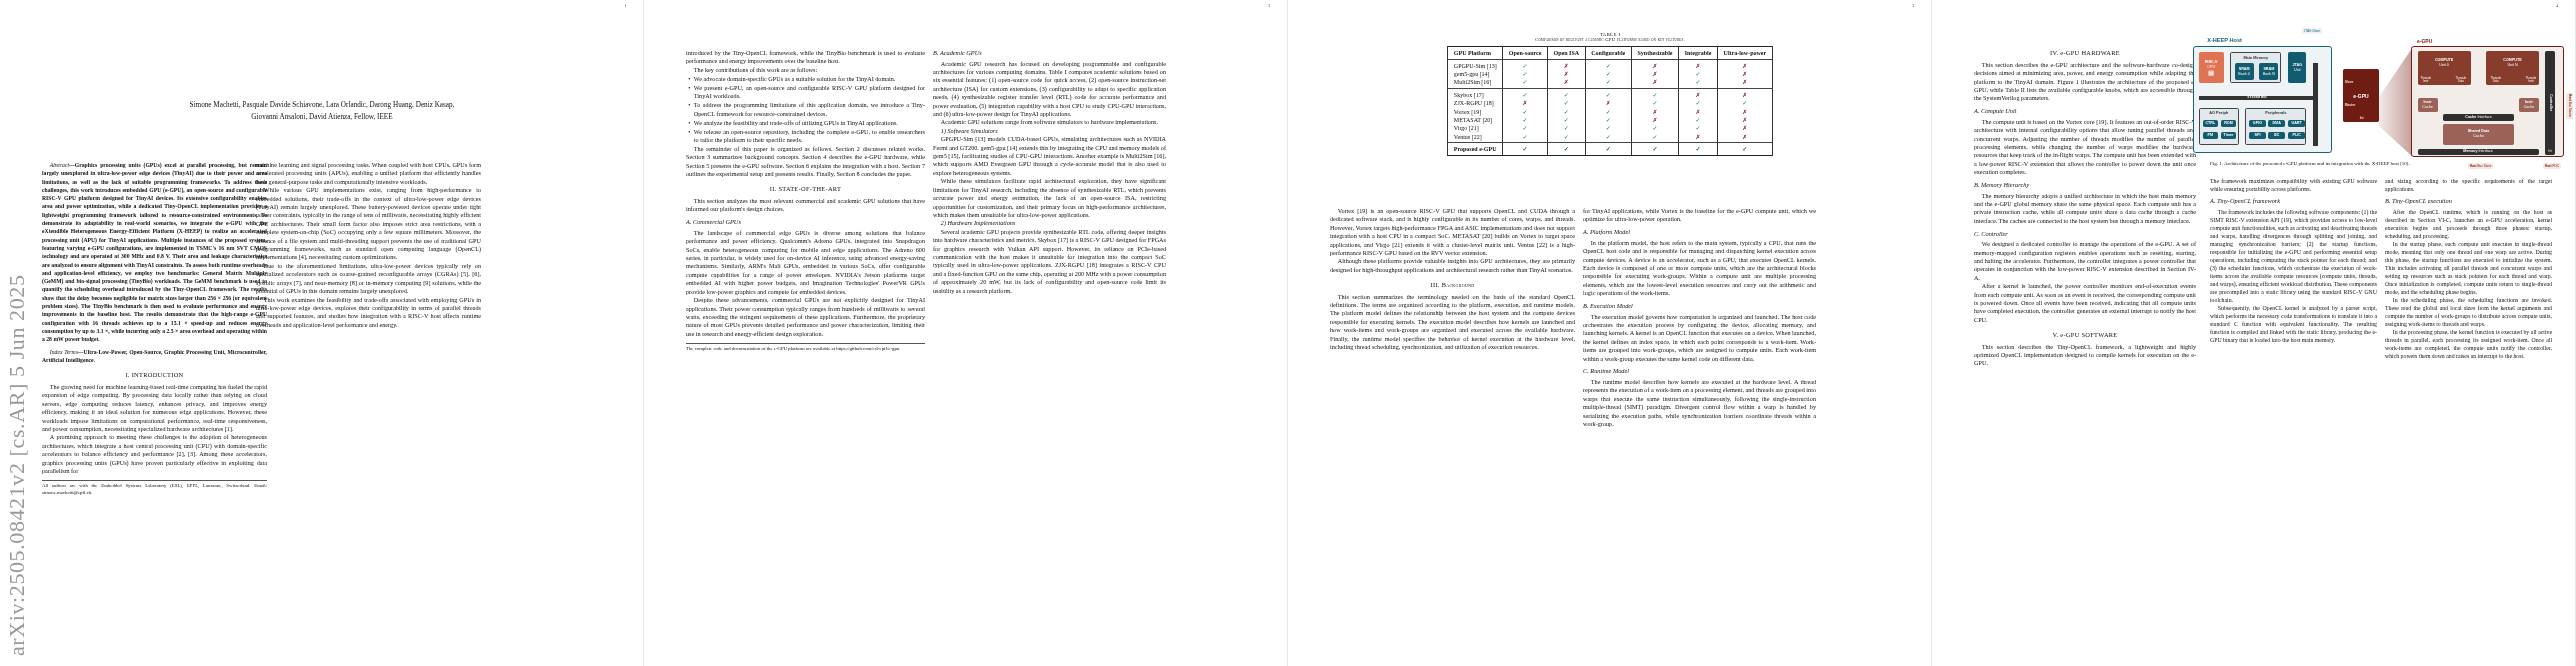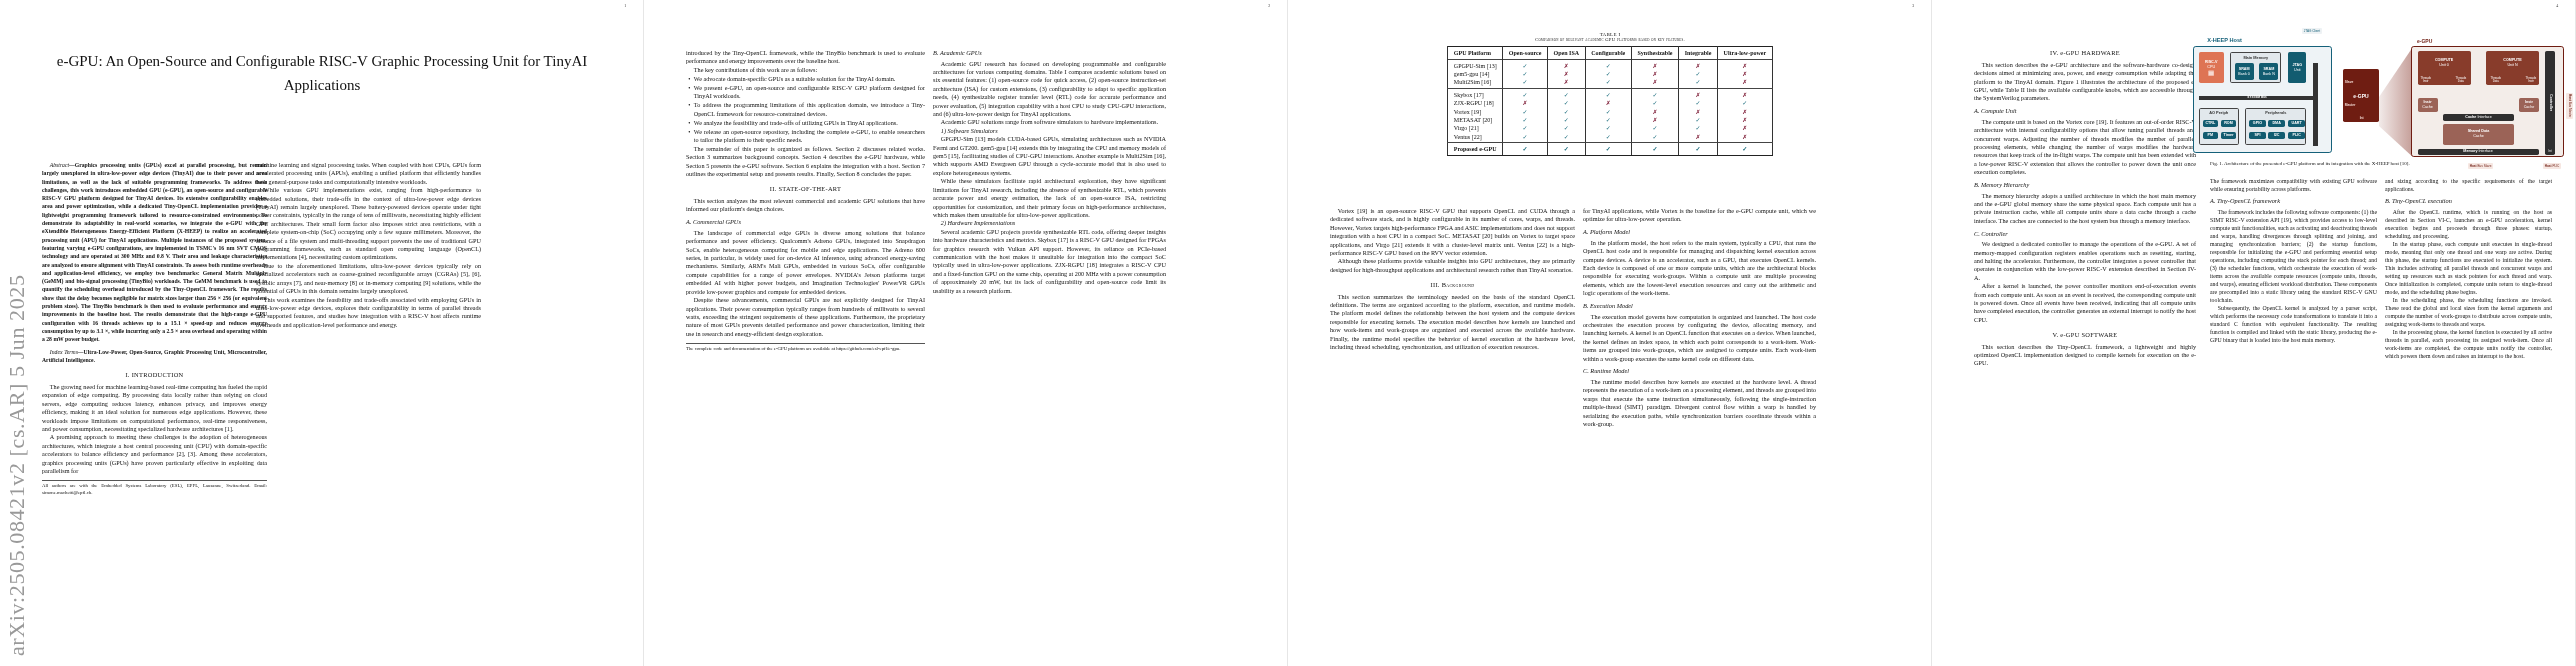--- a/index.html
+++ b/index.html
@@ -60,21 +60,24 @@
   .tag b { font-weight: bold; }
 </style>
 </head>
 <body>
 
 <div class="strip">
 
   <div class="page">
     <div class="pnum">1</div>
     <div class="arxiv">arXiv:2505.08421v2  [cs.AR]  5 Jun 2025</div>
-    <div class="title">e-GPU: An Open-Source and Configurable RISC-V Graphic Processing Unit for TinyAI Applications</div>
+    <div class="authors">
+      <div>Simone Machetti, Pasquale Davide Schiavone, Lara Orlandic, Darong Huang, Deniz Kasap,</div>
+      <div>Giovanni Ansaloni, David Atienza, Fellow, IEEE</div>
+    </div>
 
     <div class="col" style="left:42px; top:161px;">
       <p class="abstract"><i>Abstract</i><span>—Graphics processing units (GPUs) excel at parallel processing, but remain largely unexplored in ultra-low-power edge devices (TinyAI) due to their power and area limitations, as well as the lack of suitable programming frameworks. To address these challenges, this work introduces embedded GPU (e-GPU), an open-source and configurable RISC-V GPU platform designed for TinyAI devices. Its extensive configurability enables area and power optimization, while a dedicated Tiny-OpenCL implementation provides a lightweight programming framework tailored to resource-constrained environments. To demonstrate its adaptability in real-world scenarios, we integrate the e-GPU with the eXtendible Heterogeneous Energy-Efficient Platform (X-HEEP) to realize an accelerated processing unit (APU) for TinyAI applications. Multiple instances of the proposed system, featuring varying e-GPU configurations, are implemented in TSMC's 16 nm SVT CMOS technology and are operated at 300 MHz and 0.8 V. Their area and leakage characteristics are analyzed to ensure alignment with TinyAI constraints. To assess both runtime overheads and application-level efficiency, we employ two benchmarks: General Matrix Multiply (GeMM) and bio-signal processing (TinyBio) workloads. The GeMM benchmark is used to quantify the scheduling overhead introduced by the Tiny-OpenCL framework. The results show that the delay becomes negligible for matrix sizes larger than 256 × 256 (or equivalent problem sizes). The TinyBio benchmark is then used to evaluate performance and energy improvements in the baseline host. The results demonstrate that the high-range e-GPU configuration with 16 threads achieves up to a 15.1 × speed-up and reduces energy consumption by up to 3.1 ×, while incurring only a 2.5 × area overhead and operating within a 28 mW power budget.</span></p>
       <p class="index"><i>Index Terms</i><span>—Ultra-Low-Power, Open-Source, Graphic Processing Unit, Microcontroller, Artificial Intelligence.</span></p>
       <div class="sec">I. INTRODUCTION</div>
       <p>The growing need for machine learning-based real-time computing has fueled the rapid expansion of edge computing. By processing data locally rather than relying on cloud servers, edge computing reduces latency, enhances privacy, and improves energy efficiency, making it an ideal solution for numerous edge applications. However, these workloads impose limitations on computational performance, real-time responsiveness, and power consumption, necessitating specialized hardware architectures [1].</p>
       <p>A promising approach to meeting these challenges is the adoption of heterogeneous architectures, which integrate a host central processing unit (CPU) with domain-specific accelerators to balance efficiency and performance [2], [3]. Among these accelerators, graphics processing units (GPUs) have proven particularly effective in exploiting data parallelism for</p>
       <div class="foot">All authors are with the Embedded Systems Laboratory (ESL), EPFL, Lausanne, Switzerland. Email: simone.machetti@epfl.ch.</div>
     </div>
 

